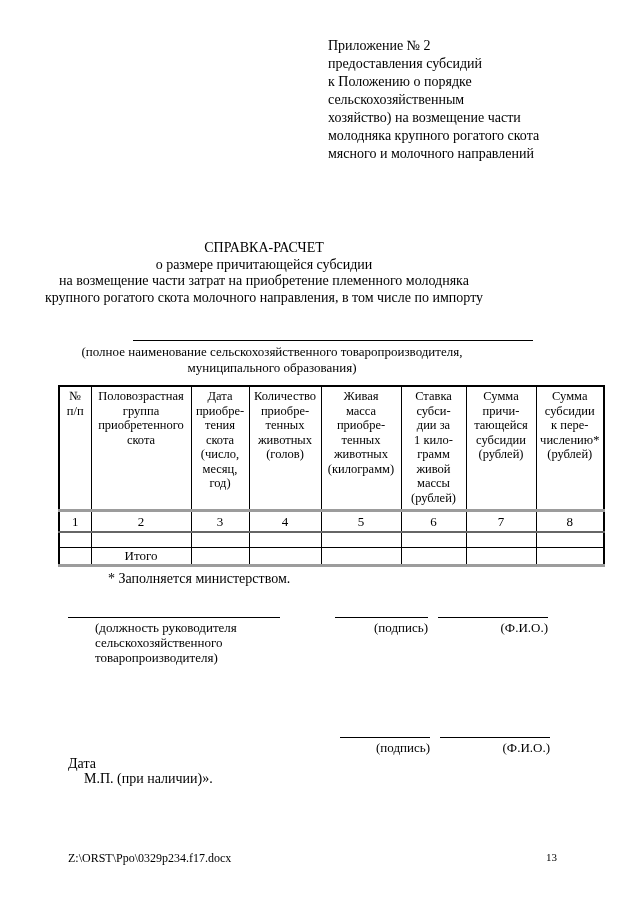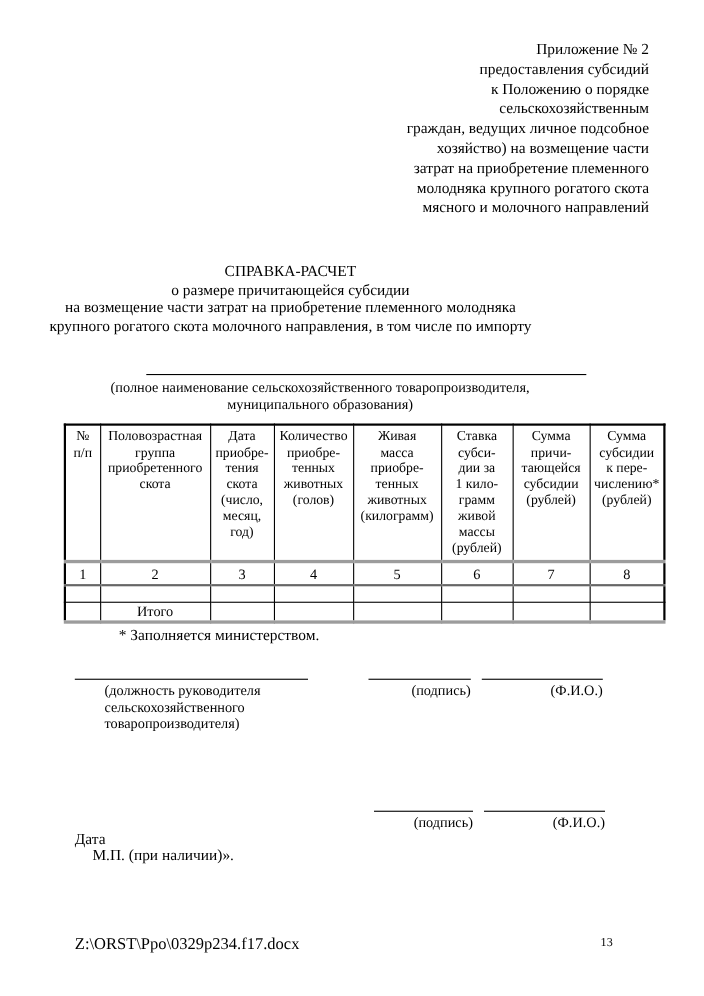--- a/index.html
+++ b/index.html
@@ -4,30 +4,30 @@
 <style>
   html,body { margin:0; padding:0; background:#fff; }
   .page {
     position:relative; width:640px; height:905px; background:#ffffff;
     font-family:"Liberation Serif","DejaVu Serif",serif; color:#000;
     overflow:hidden;
   }
   
   .appendix {
     position:absolute; top:37px; right:50px; width:262px;
-    text-align:right; font-size:14px; line-height:18px;
+    text-align:left; font-size:14px; line-height:18px;
   }
   
   .title-block {
     position:absolute; top:240px; left:0; width:528px;
     text-align:center; font-size:14px; line-height:16.5px;
   }
   
   .org-underline { position:absolute; top:340px; left:133px; width:400px; height:0; border-bottom:1px solid #000; }
-  .org-caption  { position:absolute; top:344px; left:0; width:544px; text-align:center; font-size:13px; line-height:15.5px;margin-left:19px; }
+  .org-caption  { position:absolute; top:344px; left:0; width:544px; text-align:center; font-size:13px; line-height:15.5px; }
   
   .subsidy-table {
     position:absolute; top:385px; left:58px; width:545px;
     border-collapse:collapse; table-layout:fixed;
     border:2px solid #000; border-bottom:3px solid #9c9c9c;
   }
   .subsidy-table td { border:1px solid #000; padding:0; overflow:hidden; }
   .subsidy-table tr.header-row td {
     height:120px; vertical-align:top; text-align:center;
     font-size:12.5px; line-height:14.5px; padding-top:2px;
@@ -52,36 +52,34 @@
   .role-caption1 { top:620px; left:68px;margin-left:27px; }
   .sign-caption1 { top:620px; left:335px; width:93px; text-align:right; }
   .name-caption1 { top:620px; left:438px; width:110px; text-align:right; }
   .sign-caption2 { top:740px; left:340px; width:90px; text-align:right; }
   .name-caption2 { top:740px; left:440px; width:110px; text-align:right; }
   
   .accountant { position:absolute; top:686px; left:68px; font-size:14px; line-height:15.5px; }
   .date-label  { position:absolute; top:756px; left:68px; font-size:14px; }
   .stamp-label { position:absolute; top:771px; left:84px; font-size:14px; }
   
-  .footer-path { position:absolute; top:851px; left:68px;  font-size:15px; }
+  .footer-path { position:absolute; top:851px; left:68px;  font-size:12px; }
   .page-number { position:absolute; top:851px; left:546px; font-size:11px; }
 </style>
 </head>
 <body>
 
 <div class="page">
 
   <div class="appendix">
     <div>Приложение № 2</div>
     <div>предоставления субсидий</div>
     <div>к Положению о порядке</div>
     <div>сельскохозяйственным</div>
-    <div>граждан, ведущих личное подсобное</div>
     <div>хозяйство) на возмещение части</div>
-    <div>затрат на приобретение племенного</div>
     <div>молодняка крупного рогатого скота</div>
     <div>мясного и молочного направлений</div>
   </div>
 
   <div class="title-block">
     <div>СПРАВКА-РАСЧЕТ</div>
     <div>о размере причитающейся субсидии</div>
     <div>на возмещение части затрат на приобретение племенного молодняка</div>
     <div>крупного рогатого скота молочного направления, в том числе по импорту</div>
   </div>

